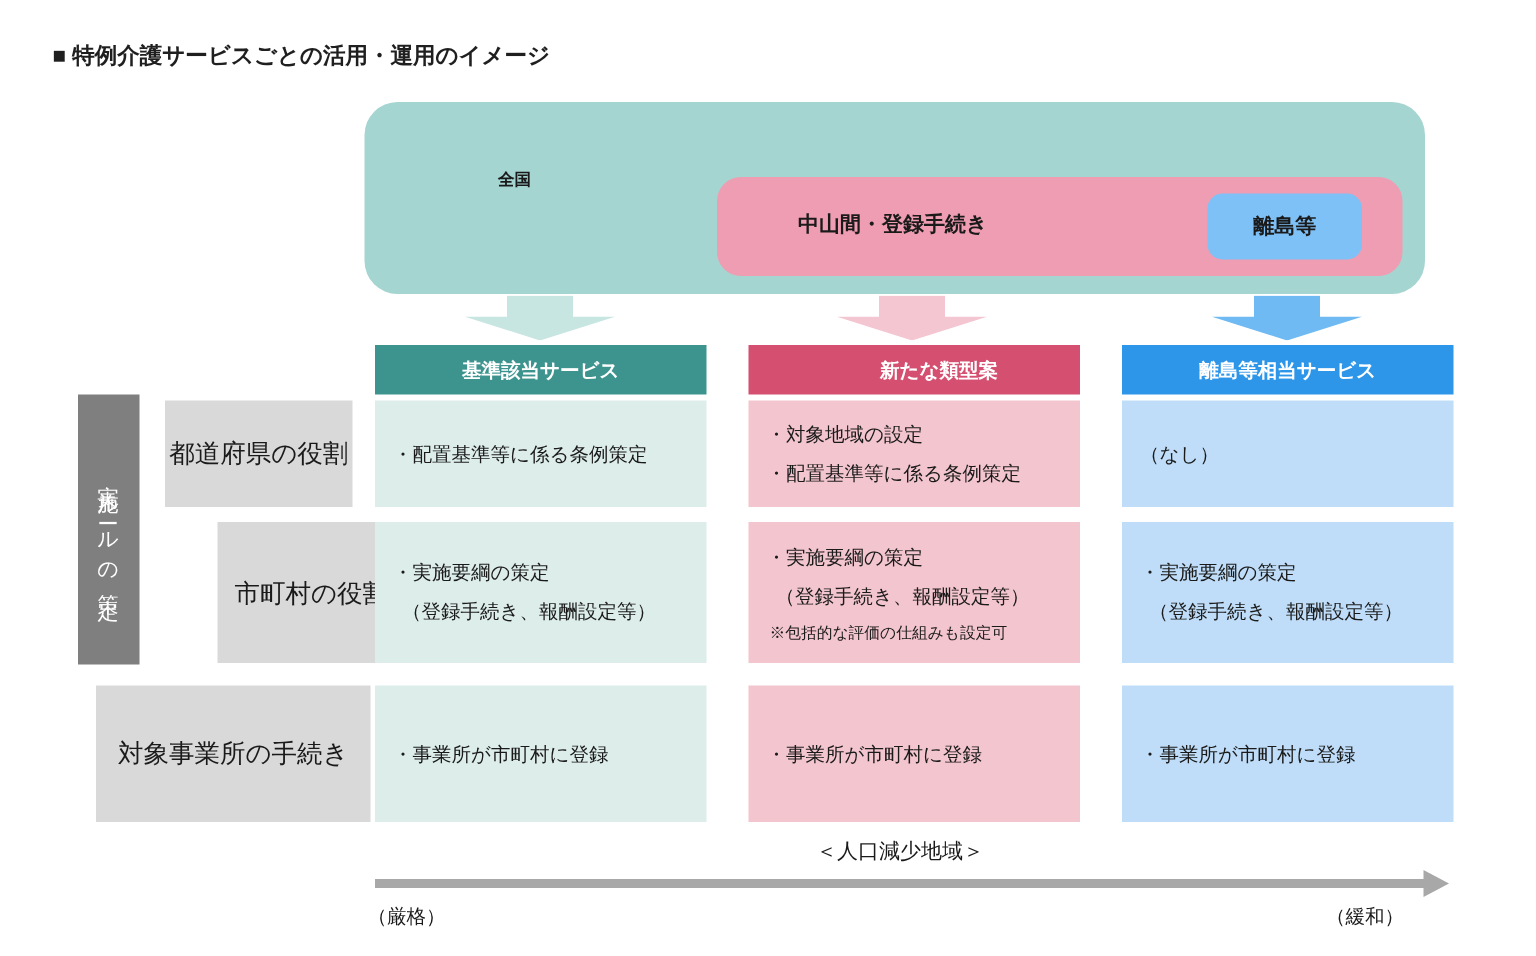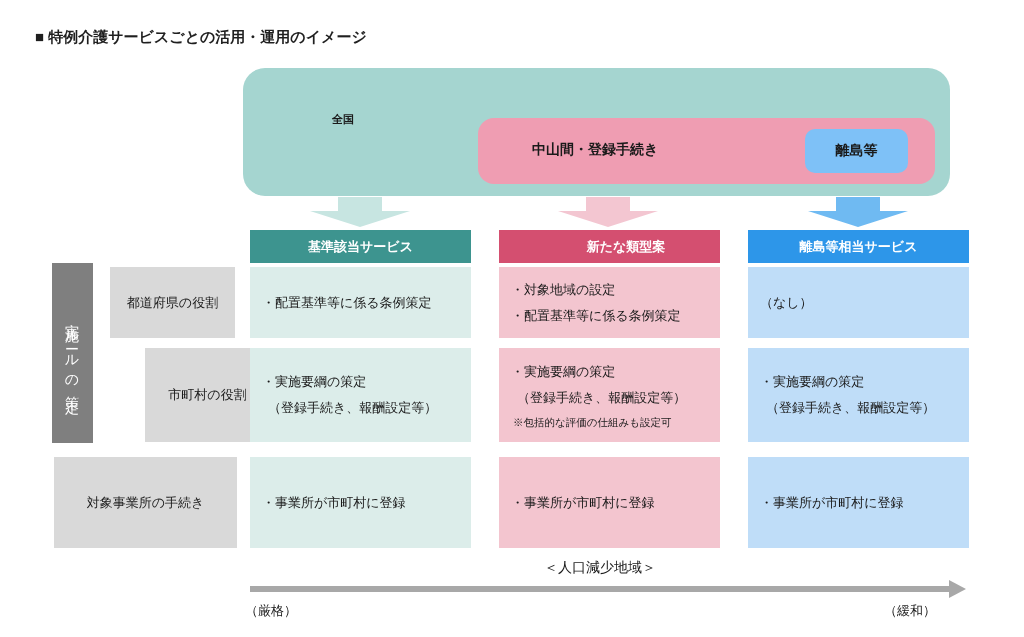--- a/index.html
+++ b/index.html
@@ -45,24 +45,24 @@
   .col-2 { left:499px; background:#F3C5CF; }
   .col-3 { left:748px; background:#BFDDF8; }
   .indent { padding-left:6px; }
   .note { font-size:10.5px; line-height:1.7; margin-top:3px; padding-left:2px; }
 
   
   .side-header { position:absolute; left:52px; top:263px; width:41px; height:180px;
     background:#7F7F7F; color:#ffffff; writing-mode:vertical-rl; text-orientation:mixed;
     display:flex; align-items:center; justify-content:center; font-size:14px; letter-spacing:4px; }
   .row-label { position:absolute; background:#D9D9D9; display:flex; align-items:center;
-    justify-content:center; font-size:13px; }
+    justify-content:center; font-size:17px; }
   .rl-1 { left:110px; top:267px; width:125px; height:71px; }
   .rl-2 { left:110px; top:348px; width:125px; height:94px;margin-left:35px; }
-  .rl-3 { left:54px; top:457px; width:183px; height:91px; }
+  .rl-3 { left:64px; top:457px; width:183px; height:91px; }
 
   
   .axis-label { position:absolute; left:250px; top:559px; width:700px; text-align:center; font-size:14px; }
   .axis-line { position:absolute; left:250px; top:586px; width:700px; height:6px; background:#A8A8A8; }
   .axis-head { position:absolute; left:949px; top:580px; width:0; height:0;
     border-top:9px solid transparent; border-bottom:9px solid transparent; border-left:17px solid #A8A8A8; }
   .axis-left  { position:absolute; left:245px; top:602px; font-size:13px; }
   .axis-right { position:absolute; left:884px; top:602px; font-size:13px; }
 </style>
 </head>

